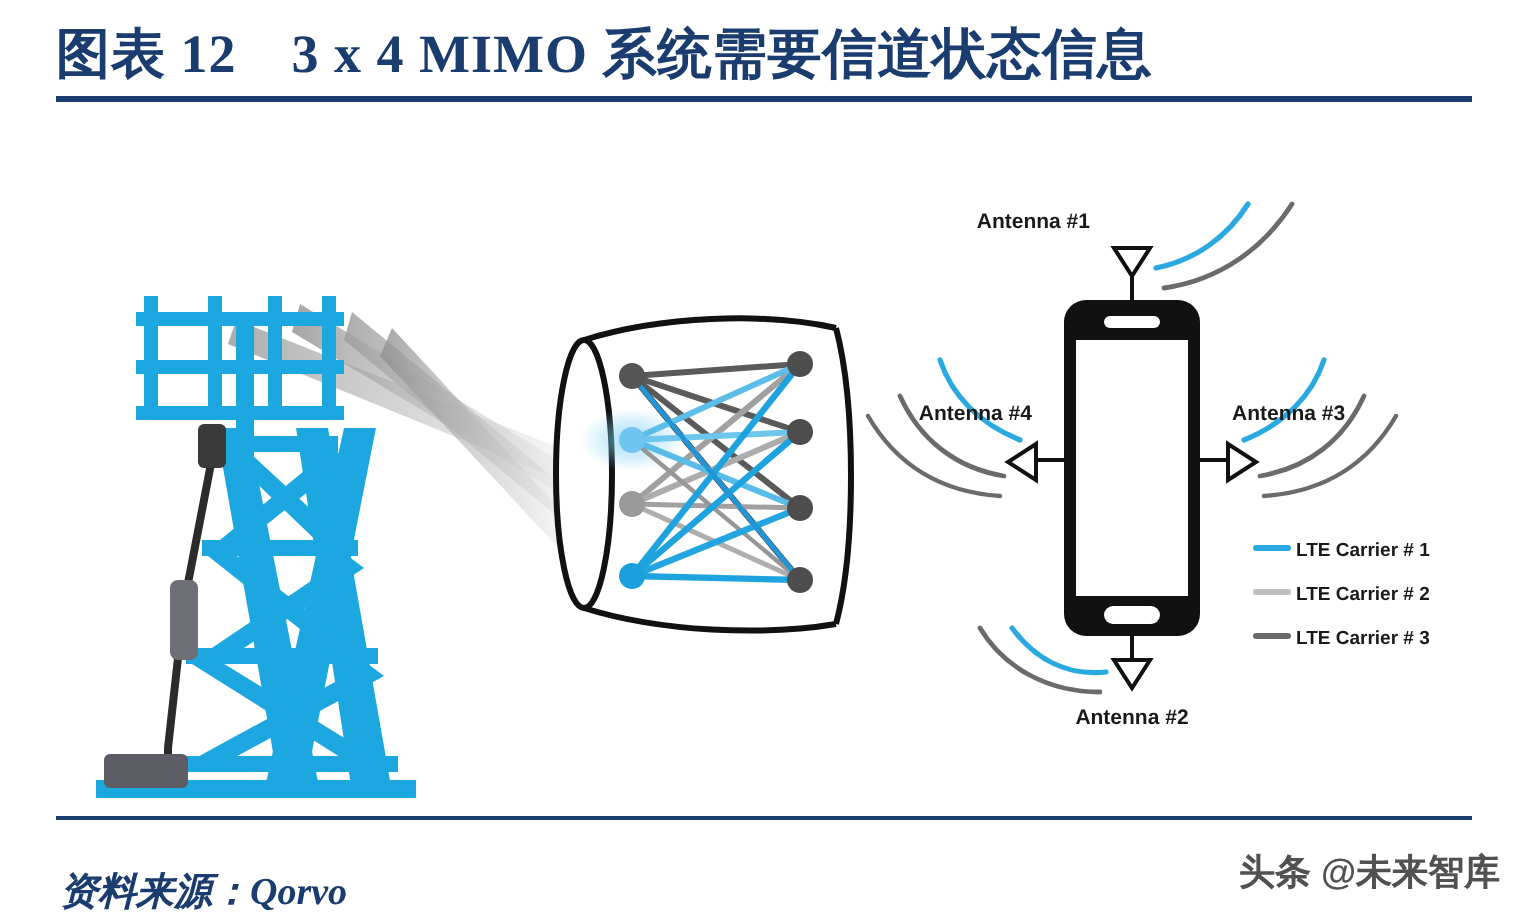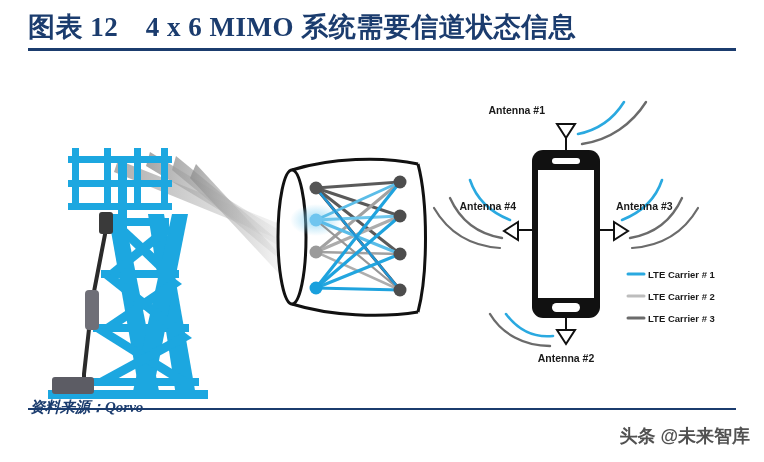--- a/index.html
+++ b/index.html
@@ -47,25 +47,25 @@
     position: absolute;
     left: 28px;
     top: 408px;
     width: 708px;
     height: 2px;
     background: #1b3c6e;
   }
   #footer-source {
     position: absolute;
     left: 30px;
-    top: 398px;
+    top: 433px;
     font-family: "Liberation Serif", serif;
     font-style: italic;
     font-weight: bold;
-    font-size: 15px;
+    font-size: 19px;
     color: #1b3c6e;
     white-space: nowrap;
   }
   #watermark {
     position: absolute;
     right: 14px;
     top: 424px;
     font-family: "Liberation Sans", sans-serif;
     font-weight: bold;
     font-size: 18px;
@@ -90,21 +90,21 @@
     fill: #1a1a1a;
   }
   .antenna-label { font-size: 10.5px; }
   .legend-label { font-size: 9.5px; }
 </style>
 </head>
 <body>
 
 <div id="page">
 
-  <div id="header-title">图表 12　4 x 6 MIMO 系统需要信道状态信息</div>
+  <div id="header-title">图表 12　3 x 4 MIMO 系统需要信道状态信息</div>
 
   <div id="header-rule"></div>
 
   <div id="diagram">
     <svg width="764" height="354" viewBox="0 0 764 354" xmlns="http://www.w3.org/2000/svg">
       <defs>
         <linearGradient id="beamGrad" x1="0" y1="0" x2="1" y2="0">
           <stop offset="0%" stop-color="#9e9e9e" stop-opacity="0.85"></stop>
           <stop offset="60%" stop-color="#c3c3c3" stop-opacity="0.55"></stop>
           <stop offset="100%" stop-color="#e2e2e2" stop-opacity="0.18"></stop>

